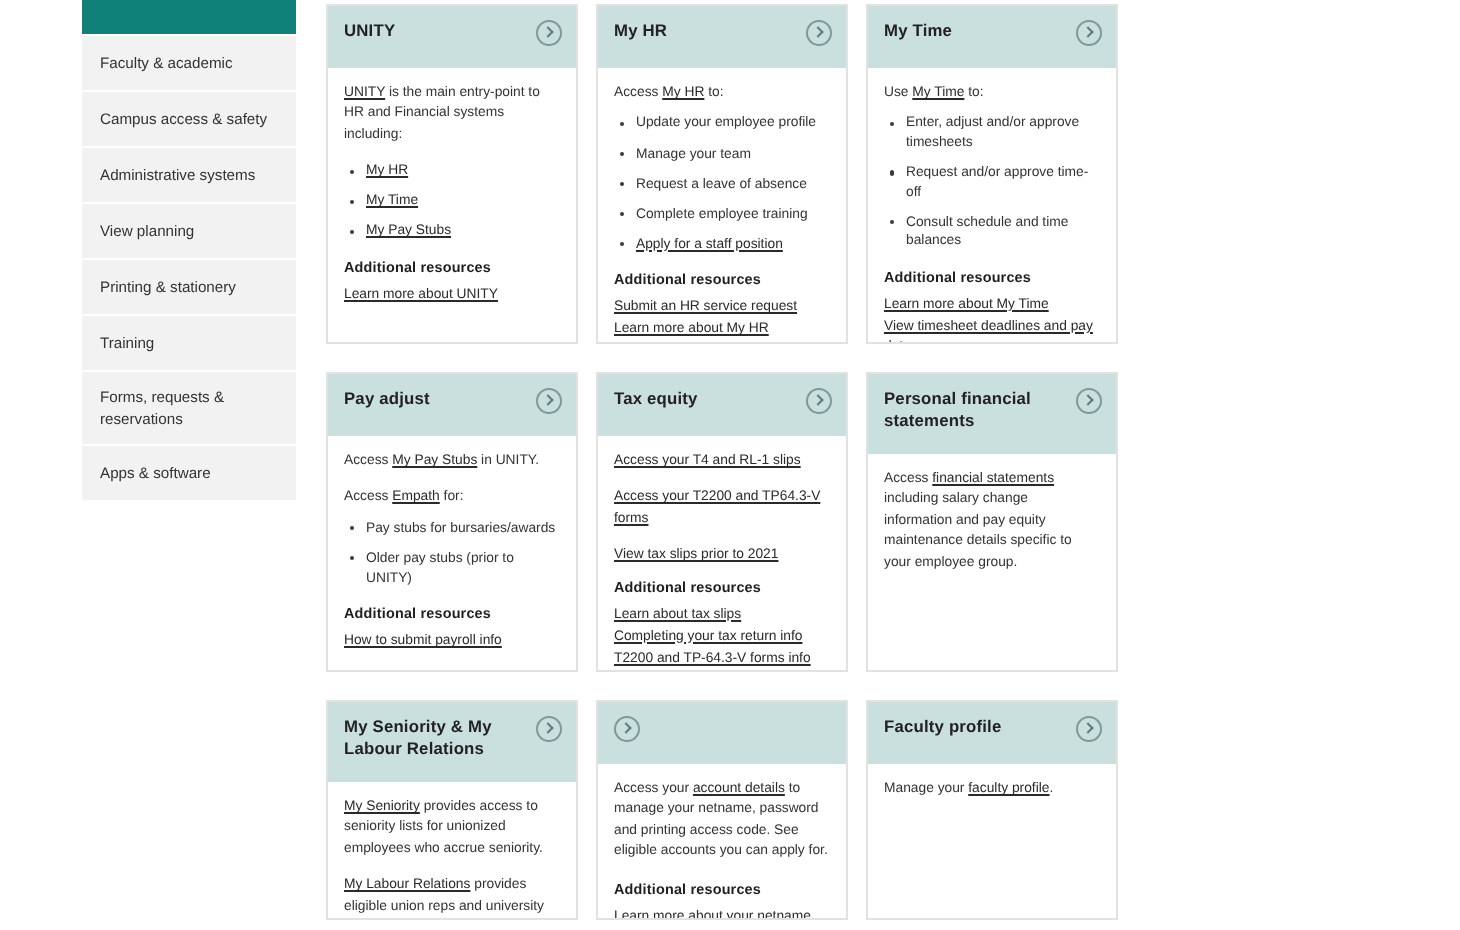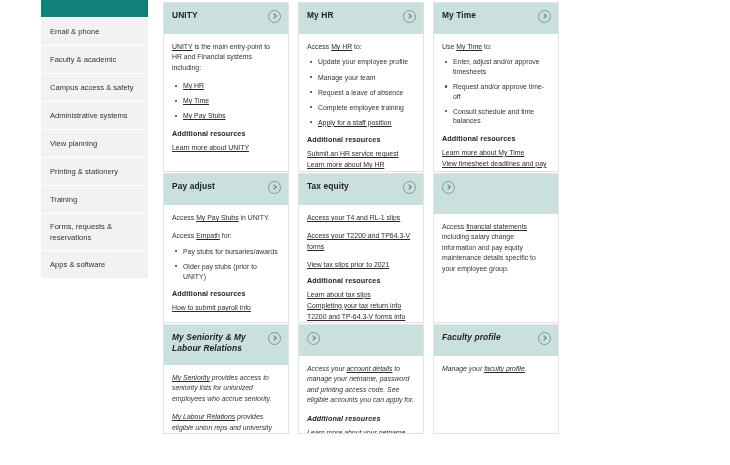--- a/index.html
+++ b/index.html
@@ -30,31 +30,31 @@
     display:flex;
     align-items:center;
   }
   .side-item.two-line{line-height:11px;}
 
   
   .grid{
     position:absolute;left:163px;top:2px;
     width:548px;
   }
-  .row{display:flex;gap:9px;margin-bottom:1px;}
+  .row{display:flex;gap:9px;margin-bottom:14px;}
   .card{
     width:124px;
     background:#ffffff;
     border:1px solid #e2e2e2;
     box-sizing:content-box;
     overflow:hidden;
   }
   .card-r1{height:168px;}
   .card-r2{height:148px;}
-  .card-r3{height:108px;font-style:italic;}
+  .card-r3{height:108px;}
 
   .card-head{
     background:#c9e0de;
     display:flex;
     align-items:flex-start;
     justify-content:space-between;
     padding:7px 7px 7px 8px;
     min-height:17px;
   }
   .card-head.tall{min-height:26px;}
@@ -127,23 +127,20 @@
   }
 </style>
 </head>
 <body>
 
 <div class="page">
 
   <nav class="sidebar">
     <div class="side-active"></div>
     <div class="side-item">
-        <span>Email &amp; phone</span>
-      </div>
-    <div class="side-item">
         <span>Faculty &amp; academic</span>
       </div>
     <div class="side-item">
         <span>Campus access &amp; safety</span>
       </div>
     <div class="side-item">
         <span>Administrative systems</span>
       </div>
     <div class="side-item">
         <span>View planning</span>
@@ -252,20 +249,21 @@
           <p class="tight"><a class="lnk" href="#">View tax slips prior to 2021</a></p>
           <div class="res-head">Additional resources</div>
           <a class="res-link" href="#">Learn about tax slips</a>
           <a class="res-link" href="#">Completing your tax return info</a>
           <a class="res-link" href="#">T2200 and TP-64.3-V forms info</a>
         </div>
       </section>
 
       <section class="card card-r2">
         <div class="card-head tall">
+          <div class="card-title">Personal financial statements</div>
           <span class="chev"></span>
         </div>
         <div class="card-body">
           <p><span>Access </span><a class="lnk" href="#">financial statements</a><span> including salary change information and pay equity maintenance details specific to your employee group.</span></p>
         </div>
       </section>
     </div>
 
     <div class="row">
 

